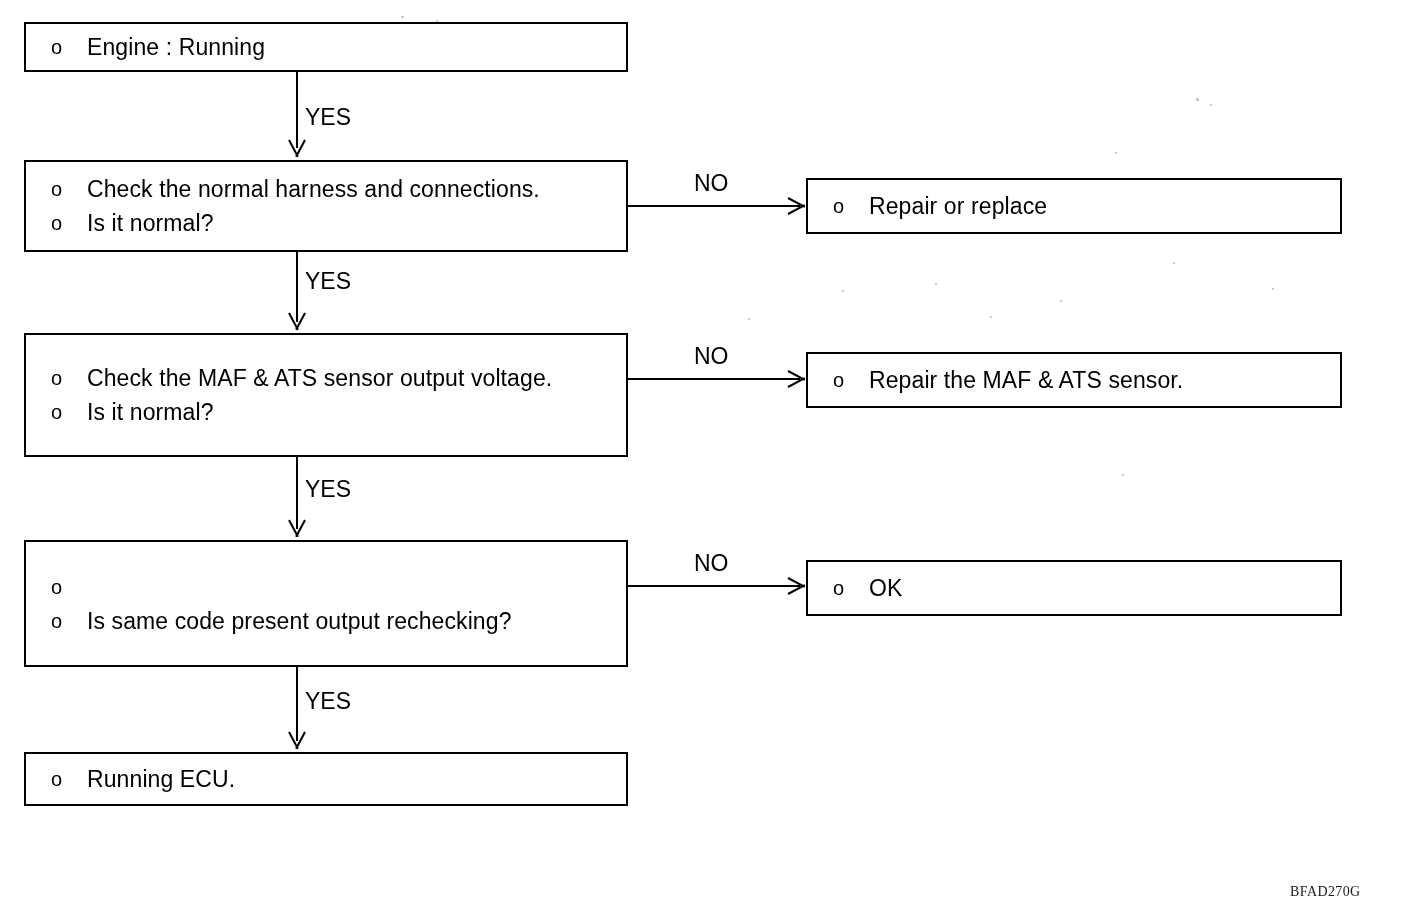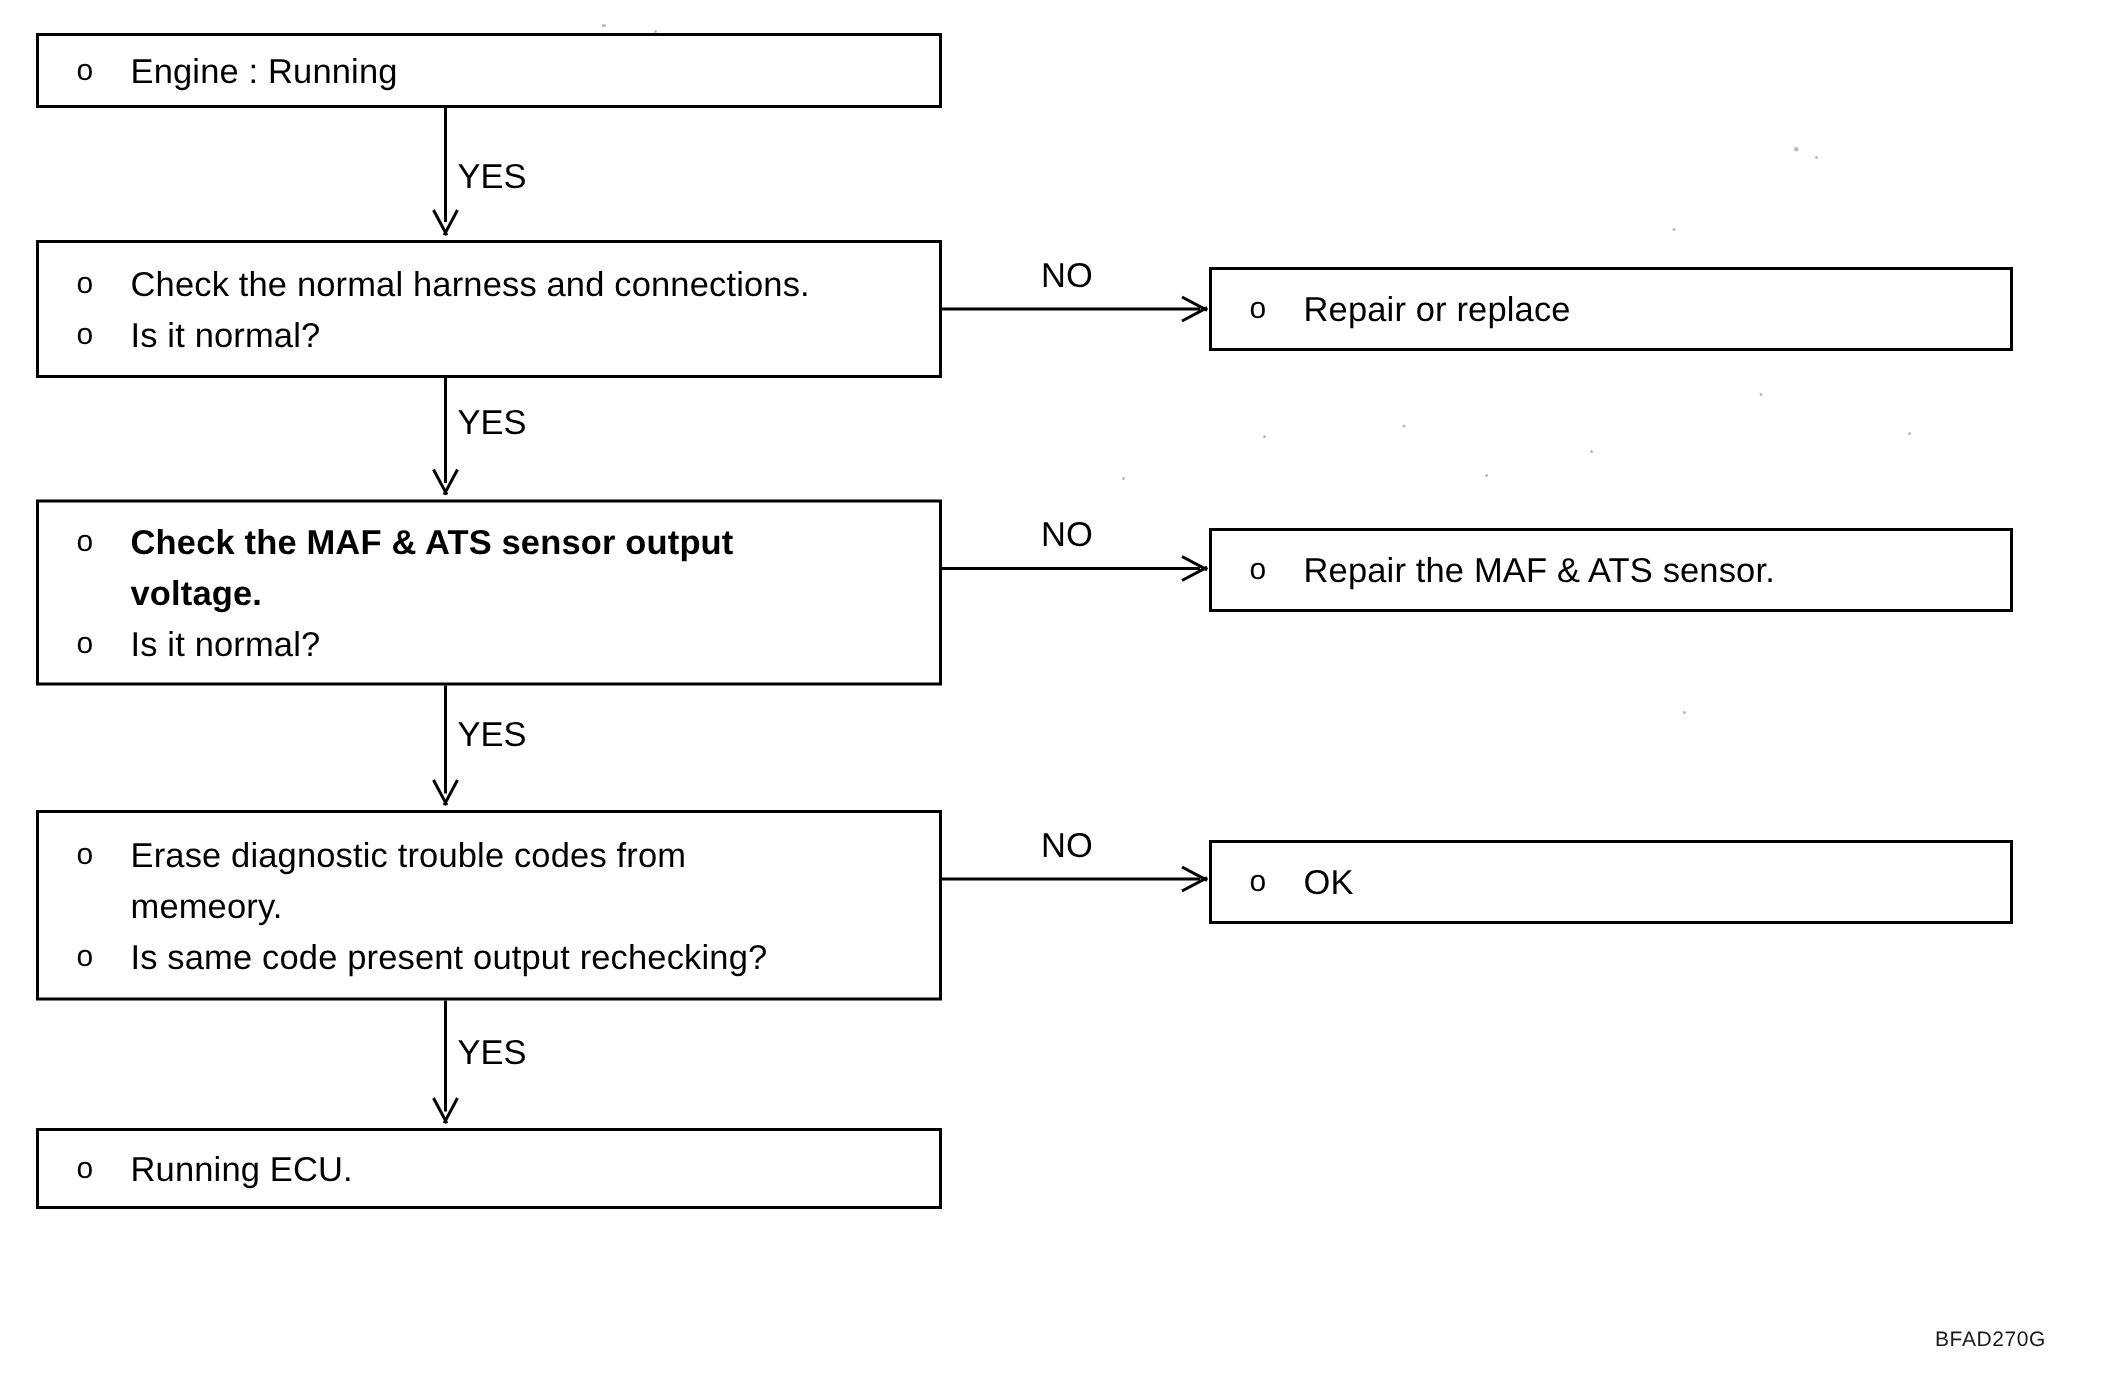--- a/index.html
+++ b/index.html
@@ -97,21 +97,21 @@
   .edge-label {
     position: absolute;
     font-size: 23px;
     line-height: 23px;
     color: #000000;
     white-space: nowrap;
   }
 
   .fig-ref {
     position: absolute;
-    font-family: Liberation Sans, sans-serif;
+    font-family: Liberation Serif, serif;
     font-size: 14px;
     letter-spacing: 0.4px;
     color: #1a1a1a;
     white-space: nowrap;
   }
 
   
   .speckle {
     position: absolute;
     border-radius: 50%;
@@ -170,21 +170,21 @@
     </div>
   </div>
 
   <div class="vline" style="left:296px; top:252px; height:70px;"></div>
   <div class="arrow-v-down" style="left:287px; top:313px;"></div>
   <div class="edge-label" style="left:305px; top:270px;">YES</div>
 
   <div class="flow-box box-pad-left" style="left:24px; top:333px; width:604px; height:124px;">
     <div class="flow-line">
       <span class="bullet">o</span>
-      <span class="flow-text" style="max-width:470px;font-weight:bold;">Check the MAF &amp; ATS sensor output voltage.</span>
+      <span class="flow-text" style="max-width:470px;">Check the MAF &amp; ATS sensor output voltage.</span>
     </div>
     <div class="flow-line">
       <span class="bullet">o</span>
       <span class="flow-text">Is it normal?</span>
     </div>
   </div>
 
   <div class="hline" style="left:628px; top:378px; width:172px;"></div>
   <div class="arrow-v-right" style="left:788px; top:369px;"></div>
   <div class="edge-label" style="left:694px; top:345px;">NO</div>
@@ -196,21 +196,20 @@
     </div>
   </div>
 
   <div class="vline" style="left:296px; top:457px; height:72px;"></div>
   <div class="arrow-v-down" style="left:287px; top:520px;"></div>
   <div class="edge-label" style="left:305px; top:478px;">YES</div>
 
   <div class="flow-box box-pad-left" style="left:24px; top:540px; width:604px; height:127px;">
     <div class="flow-line">
       <span class="bullet">o</span>
-      <span class="flow-text" style="max-width:460px;">Erase diagnostic trouble codes from memeory.</span>
     </div>
     <div class="flow-line">
       <span class="bullet">o</span>
       <span class="flow-text">Is same code present output rechecking?</span>
     </div>
   </div>
 
   <div class="hline" style="left:628px; top:585px; width:172px;"></div>
   <div class="arrow-v-right" style="left:788px; top:576px;"></div>
   <div class="edge-label" style="left:694px; top:552px;">NO</div>

